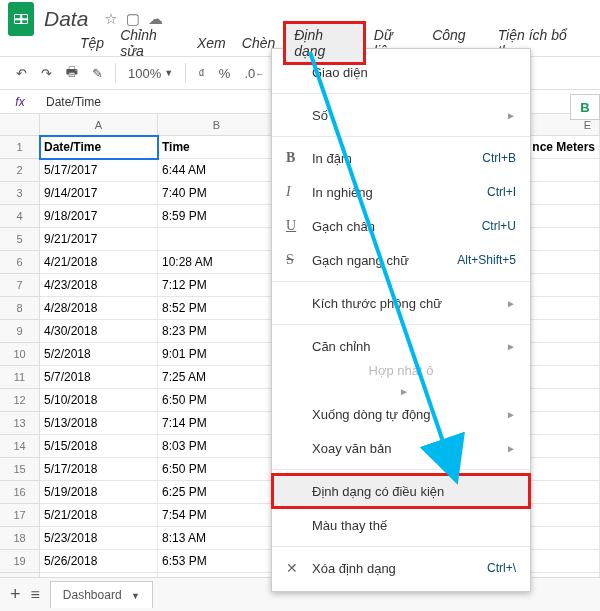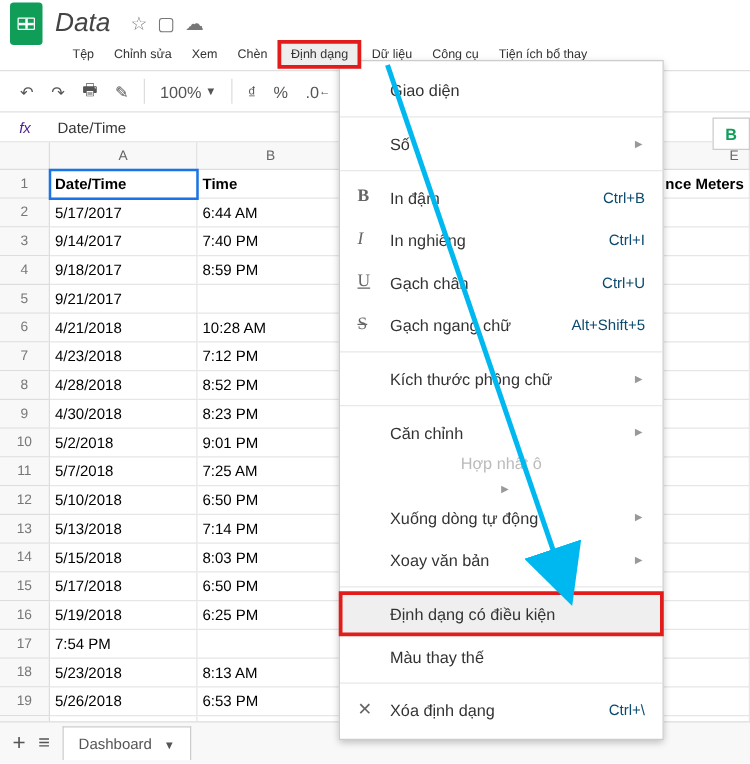--- a/index.html
+++ b/index.html
@@ -5,21 +5,21 @@
 * { box-sizing: border-box; margin: 0; padding: 0; font-family: Arial, sans-serif; }
 body { background: #fff; width: 600px; height: 611px; overflow: hidden; position: relative; }
 .title-row { display: flex; align-items: center; padding: 8px 0 0 8px; height: 30px; }
 .sheets-logo { width: 26px; height: 34px; background: #0f9d58; border-radius: 3px; display: flex; align-items: center; justify-content: center; margin-right: 10px; }
 .sheets-logo-inner { width: 14px; height: 10px; border: 1.5px solid #fff; border-radius: 1px; position: relative; }
 .sheets-logo-inner::before, .sheets-logo-inner::after { content:''; position:absolute; background:#fff; }
 .sheets-logo-inner::before { left:0; right:0; top:50%; height:1.5px; transform:translateY(-50%); }
 .sheets-logo-inner::after { top:0; bottom:0; left:50%; width:1.5px; transform:translateX(-50%); }
 .doc-title { font-size: 21px; color: #444; margin-right: 12px; font-style: italic; }
 .title-icon { color:#777; font-size:15px; margin: 0 4px; }
-.menu-bar { display: flex; padding-left: 50px; height: 26px; align-items: center; font-size: 10px; color: #333; }
+.menu-bar { display: flex; padding-left: 72px; height: 26px; align-items: center; font-size: 14px; color: #333; font-style: italic; }
 .menu-item { padding: 3px 8px; cursor: pointer; }
 .menu-item.highlight { border: 3px solid #e21b1b; position: relative; z-index: 20; background: #eee; }
 .toolbar { display:flex; align-items:center; border-top:1px solid #e0e0e0; border-bottom:1px solid #e0e0e0; height:34px; padding:0 10px; font-size:13px; color:#555; gap:2px; }
 .tb-btn { padding: 4px 6px; display:flex; align-items:center; }
 .tb-sep { width:1px; height:20px; background:#ddd; margin:0 4px; }
 .fx-row { display:flex; align-items:center; height:24px; border-bottom:1px solid #e0e0e0; font-size:12px; color:#777; }
 .fx-label { width:40px; text-align:center; font-style:italic; color:#4c1d95; }
 .fx-content { padding-left:6px; color:#333; }
 .grid { position: relative; }
 .col-headers { display:flex; height:22px; font-size:11px; color:#666; }
@@ -206,20 +206,21 @@
         <div class="cell wide"></div>
       </div>
       <div class="data-row">
         <div class="row-num">16</div>
         <div class="cell">5/19/2018</div>
         <div class="cell">6:25 PM</div>
         <div class="cell wide"></div>
       </div>
       <div class="data-row">
         <div class="row-num">17</div>
+        <div class="cell">5/21/2018</div>
         <div class="cell">7:54 PM</div>
         <div class="cell wide"></div>
       </div>
       <div class="data-row">
         <div class="row-num">18</div>
         <div class="cell">5/23/2018</div>
         <div class="cell">8:13 AM</div>
         <div class="cell wide"></div>
       </div>
       <div class="data-row">

